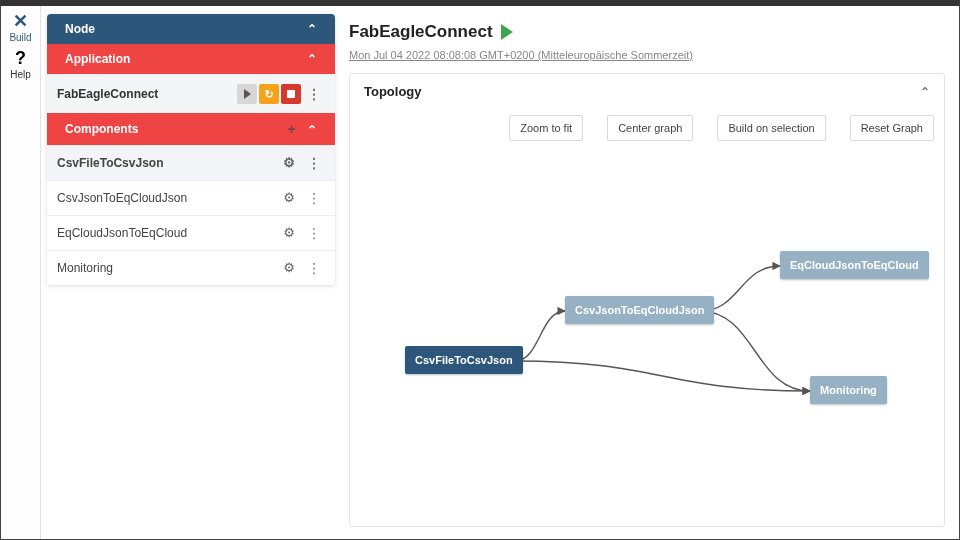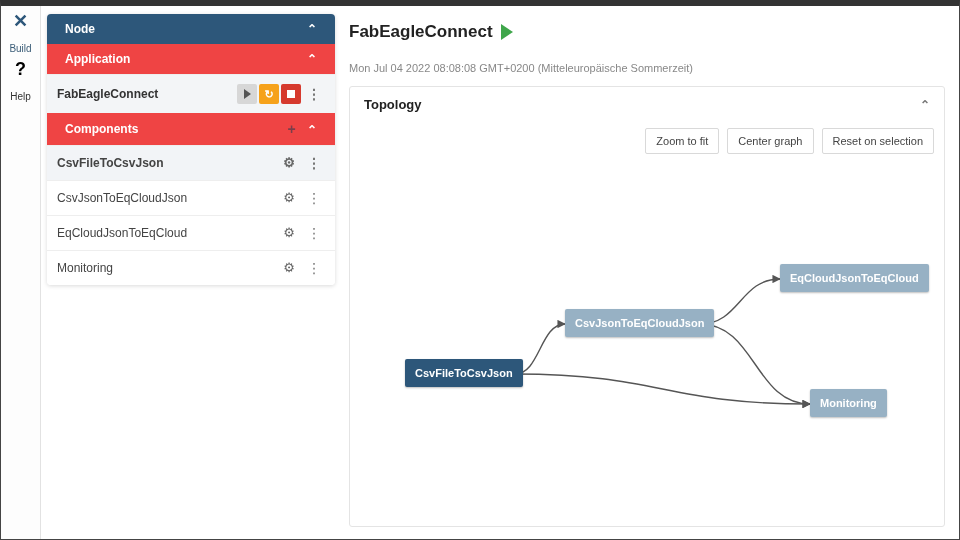--- a/index.html
+++ b/index.html
@@ -1,21 +1,21 @@
 <!DOCTYPE html>
 <html><head>
 <meta charset="utf-8">
 <style>
   * { box-sizing: border-box; margin: 0; padding: 0; font-family: Arial, Helvetica, sans-serif; }
   body { width: 960px; height: 540px; background: #fff; overflow: hidden; }
   .frame { width: 960px; height: 540px; border: 1px solid #444; border-top: 6px solid #333; position: relative; display: flex; }
   .leftbar { width: 40px; background: #fdfdfd; border-right: 1px solid #e2e2e2; display: flex; flex-direction: column; align-items: center; padding-top: 6px; gap: 6px; }
   .lb-item { width: 100%; text-align: center; font-size: 10px; color: #3b5d78; cursor: pointer; }
   .lb-icon { font-size: 18px; color: #2d577a; font-weight: bold; line-height: 1; }
-  .lb-label { margin-top: 13px; }
+  .lb-label { margin-top: 2px; }
   .mid-col { width: 300px; padding: 8px 6px 0 6px; }
   .panel { background: #fff; box-shadow: 0 1px 4px rgba(0,0,0,0.15); border-radius: 4px; overflow: hidden; }
   .sec-head { background: #2d577a; color: #fff; font-size: 12px; font-weight: 600; padding: 8px 18px; display: flex; align-items: center; justify-content: space-between; }
   .sec-head.light { background: #ef4444; }
   .chev { font-size: 12px; }
   .row { font-size: 12px; color: #444; padding: 9px 10px; display: flex; align-items: center; justify-content: space-between; border-top: 1px solid #eee; }
   .row.vm { background: #f0f3f6; color: #555; }
   .row.app { background: #f3f5f7; color: #333; font-weight: 600; }
   .row.app .app-actions { display: flex; gap: 2px; align-items: center; }
   .btn-sq { width: 20px; height: 20px; display: inline-flex; align-items: center; justify-content: center; font-size: 11px; border-radius: 2px; cursor: pointer; border: none; }
@@ -28,24 +28,24 @@
   .row.comp { background: #fff; }
   .row.comp.sel { background: #f2f4f7; font-weight: 600; }
   .row.comp .right-icons { display: flex; gap: 8px; color: #666; }
   .gear { font-size: 13px; cursor: pointer; }
   .plus { font-size: 14px; color: #1e3a50; opacity: 0.55; margin-right: 8px; }
 
   .main-col { flex: 1; padding: 16px 14px 12px 8px; display: flex; flex-direction: column; }
   .title-line { display: flex; align-items: center; gap: 8px; }
   .title-line h1 { font-size: 17px; font-weight: 700; color: #222; }
   .play-title { width: 0; height: 0; border-left: 12px solid #3fa64b; border-top: 8px solid transparent; border-bottom: 8px solid transparent; }
-  .subtitle { font-size: 11px; color: #888; margin-top: 20px; }
+  .subtitle { font-size: 11px; color: #888; margin-top: 7px; text-decoration: underline; }
   .topo-card { margin-top: 12px; border: 1px solid #e4e4e4; border-radius: 3px; flex: 1; display: flex; flex-direction: column; }
   .topo-head { display: flex; justify-content: space-between; align-items: center; padding: 10px 14px; font-weight: 700; font-size: 13px; color: #222; gap: 23px; }
-  .topo-actions { display: flex; justify-content: flex-end; gap: 8px; padding: 6px 10px 10px; }
+  .topo-actions { display: flex; justify-content: flex-end; gap: 24px; padding: 6px 10px 10px; }
   .topo-btn { background: #fff; border: 1px solid #d9d9d9; color: #444; font-size: 11px; padding: 6px 10px; border-radius: 2px; cursor: pointer; }
   .graph-area { flex: 1; position: relative; }
   .node { position: absolute; background: #97b1c4; color: #fff; font-size: 11px; font-weight: 600; padding: 8px 10px; border-radius: 2px; box-shadow: 0 1px 2px rgba(0,0,0,0.25); white-space: nowrap; }
   .node.root { background: #2d577a; }
   svg.edges { position: absolute; inset: 0; width: 100%; height: 100%; }
 </style>
 </head>
 <body>
 
 <div class="frame">
@@ -129,21 +129,22 @@
     <div class="subtitle">Mon Jul 04 2022 08:08:08 GMT+0200 (Mitteleuropäische Sommerzeit)</div>
 
     <div class="topo-card">
       <div class="topo-head">
         <span>Topology</span>
         <span class="chev" style="color:#777;">⌃</span>
       </div>
       <div class="topo-actions">
         <button class="topo-btn">Zoom to fit</button>
         <button class="topo-btn">Center graph</button>
-        <button class="topo-btn">Reset on selection</button>
+        <button class="topo-btn">Build on selection</button>
+        <button class="topo-btn">Reset Graph</button>
       </div>
       <div class="graph-area">
         <svg class="edges">
           <defs>
             <marker id="arrow" viewBox="0 0 10 10" refX="9" refY="5" markerWidth="6" markerHeight="6" orient="auto-start-reverse">
               <path d="M 0 0 L 10 5 L 0 10 z" fill="#555"></path>
             </marker>
           </defs>
           <g id="edge-group" stroke="#555" stroke-width="1.4" fill="none">
               <path d="M 165 210 C 190 210, 190 160, 215 160" marker-end="url(#arrow)"></path>

